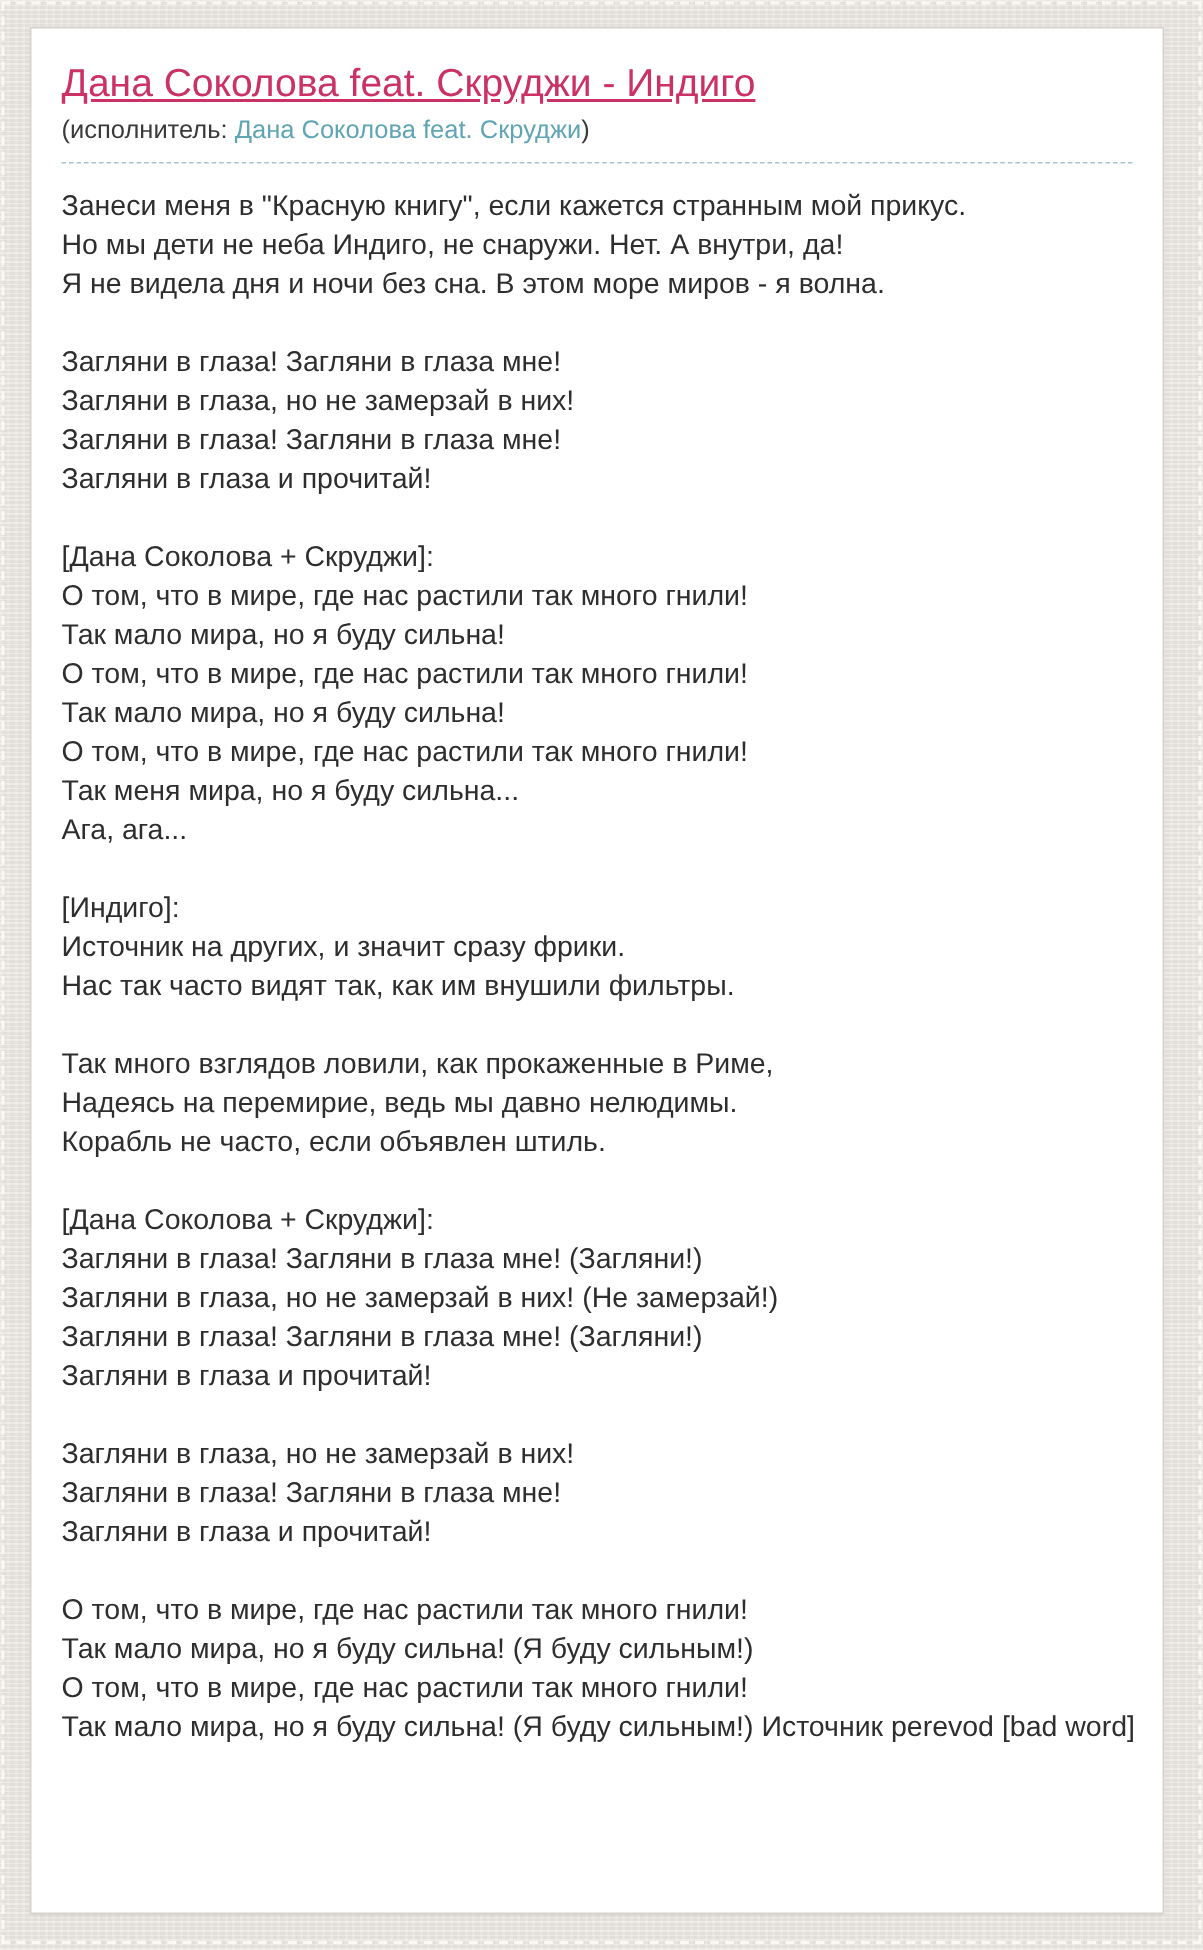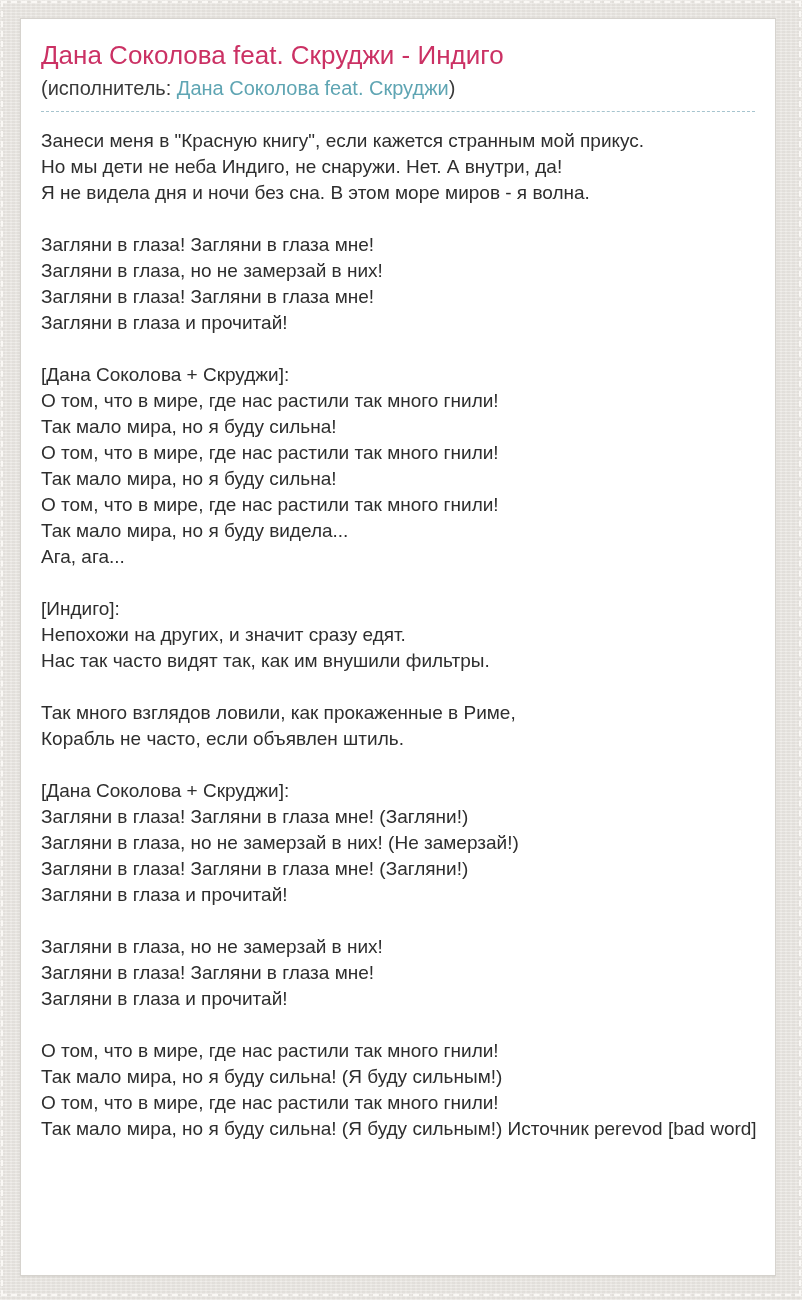--- a/index.html
+++ b/index.html
@@ -41,23 +41,24 @@
     box-shadow: 0 1px 2px rgba(0,0,0,0.06);
     padding: 22px 20px 20px 20px;
     overflow: visible;
   }
   h1.song-title {
     font-size: 26px;
     font-weight: normal;
     color: var(--title_color);
     line-height: 1.15;
     margin-bottom: 6px;
+    text-decoration: underline;
   }
   .artist-line {
-    font-size: 20px;
+    font-size: 17px;
     color: #3a3a3a;
     padding-bottom: 11px;
     border-bottom: 1px dashed var(--separator_color);
   }
   .artist-line a {
     color: var(--link_color);
     text-decoration: none;
     cursor: pointer;
   }
   .lyrics {
@@ -93,30 +94,31 @@
         <div class="line">Загляни в глаза! Загляни в глаза мне!</div>
         <div class="line">Загляни в глаза и прочитай!</div>
       </div>
       <div class="block">
         <div class="line">[Дана Соколова + Скруджи]:</div>
         <div class="line">О том, что в мире, где нас растили так много гнили!</div>
         <div class="line">Так мало мира, но я буду сильна!</div>
         <div class="line">О том, что в мире, где нас растили так много гнили!</div>
         <div class="line">Так мало мира, но я буду сильна!</div>
         <div class="line">О том, что в мире, где нас растили так много гнили!</div>
-        <div class="line">Так мало мира, но я буду видела...</div>
+        <div class="line">Так меня мира, но я буду сильна...</div>
         <div class="line">Ага, ага...</div>
       </div>
       <div class="block">
         <div class="line">[Индиго]:</div>
-        <div class="line">Непохожи на других, и значит сразу едят.</div>
+        <div class="line">Источник на других, и значит сразу фрики.</div>
         <div class="line">Нас так часто видят так, как им внушили фильтры.</div>
       </div>
       <div class="block">
         <div class="line">Так много взглядов ловили, как прокаженные в Риме,</div>
+        <div class="line">Надеясь на перемирие, ведь мы давно нелюдимы.</div>
         <div class="line">Корабль не часто, если объявлен штиль.</div>
       </div>
       <div class="block">
         <div class="line">[Дана Соколова + Скруджи]:</div>
         <div class="line">Загляни в глаза! Загляни в глаза мне! (Загляни!)</div>
         <div class="line">Загляни в глаза, но не замерзай в них! (Не замерзай!)</div>
         <div class="line">Загляни в глаза! Загляни в глаза мне! (Загляни!)</div>
         <div class="line">Загляни в глаза и прочитай!</div>
       </div>
       <div class="block">

